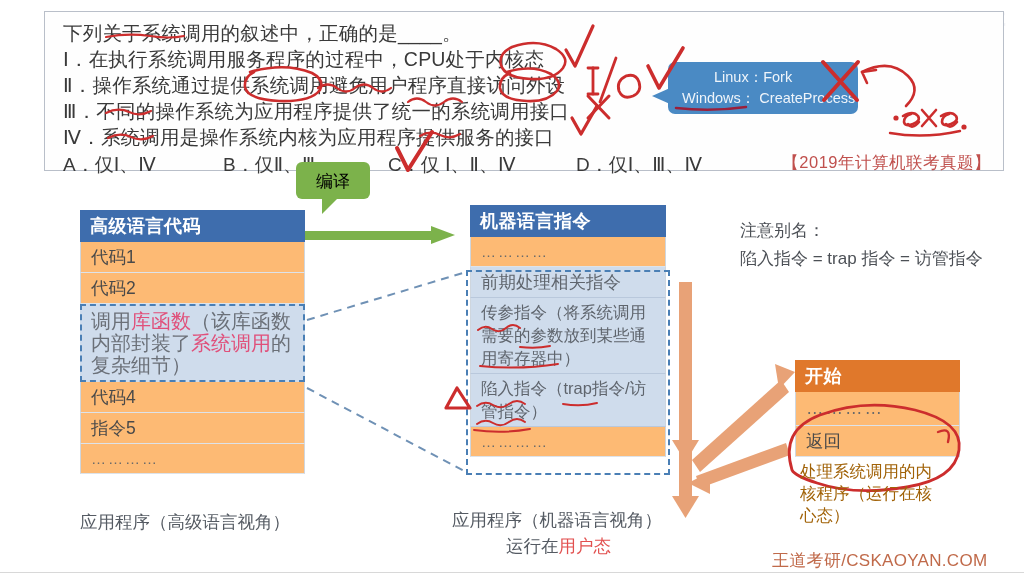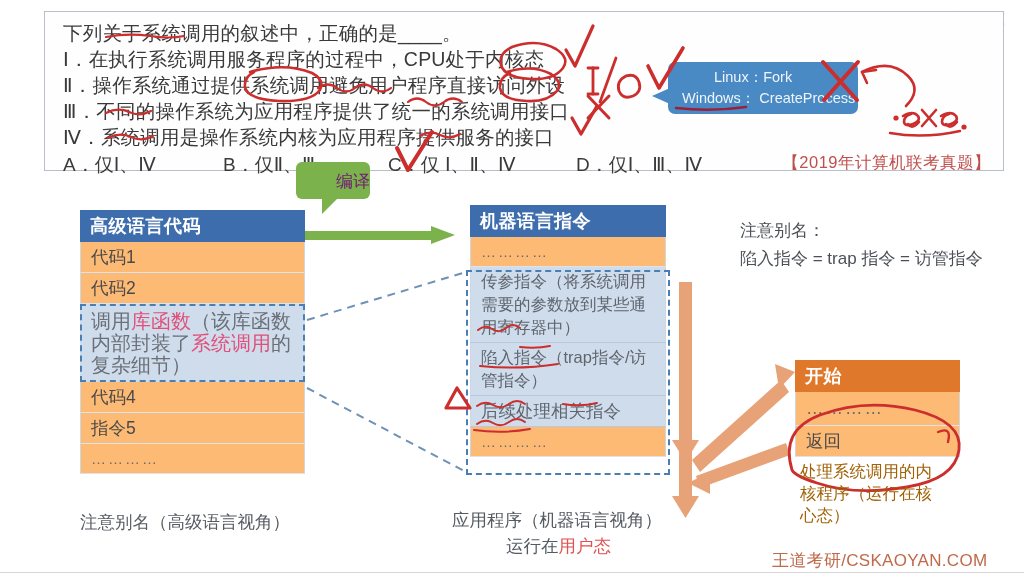--- a/index.html
+++ b/index.html
@@ -55,22 +55,22 @@
     border-top:8px solid transparent;border-bottom:8px solid transparent;
     border-right:18px solid #4a8ac4;
   }
 
   
   #callout-compile{
     left:296px;top:162px;width:74px;height:37px;
     background:#7cb24b;border-radius:6px;
   }
   #callout-compile .lbl{
-    position:absolute;left:0;top:8px;width:74px;text-align:right;
-    color:#701a75;font-size:17px;
+    position:absolute;left:0;top:8px;width:74px;text-align:center;
+    color:#000000;font-size:17px;
   }
   #compile-tail{
     left:322px;top:198px;width:0;height:0;
     border-left:0 solid transparent;border-right:16px solid transparent;
     border-top:16px solid #7cb24b;
   }
   
   #green-arrow{left:305px;top:226px;width:152px;height:18px;}
   #green-arrow .shaft{position:absolute;left:0;top:5px;width:128px;height:9px;background:#7cb24b;}
   #green-arrow .head{
@@ -192,28 +192,28 @@
     <div class="hdr nosel">高级语言代码</div>
     <div class="row nosel">代码1</div>
     <div class="row nosel">代码2</div>
     <div id="row-libcall" class="nosel">
       <span>调用</span><span class="pk">库函数</span><span>（该库函数内部封装了</span><span class="pk">系统调用</span><span>的复杂细节）</span>
     </div>
     <div class="row nosel">代码4</div>
     <div class="row nosel">指令5</div>
     <div class="row dots nosel">…………</div>
   </div>
-  <div class="abs lbl-under nosel" id="label-app-hll">注意别名（高级语言视角）</div>
+  <div class="abs lbl-under nosel" id="label-app-hll">应用程序（高级语言视角）</div>
 
   <div class="abs ptable" id="table-mll">
     <div class="hdr nosel">机器语言指令</div>
     <div class="row dots nosel">…………</div>
+    <div class="row hlrow nosel">前期处理相关指令</div>
     <div class="row hlrow multi nosel">传参指令（将系统调用需要的参数放到某些通用寄存器中）</div>
     <div class="row hlrow multi nosel">陷入指令（trap指令/访管指令）</div>
-    <div class="row hlrow nosel">后续处理相关指令</div>
     <div class="row dots nosel">…………</div>
   </div>
   <div class="abs" id="mll-dashwrap"></div>
   <div class="abs lbl-under nosel" id="label-app-mll">应用程序（机器语言视角）</div>
   <div class="abs lbl-under nosel" id="label-run-user"><span>运行在</span><span class="red">用户态</span></div>
 
   <div class="abs ptable" id="table-kernel">
     <div class="hdr nosel">开始</div>
     <div class="row dots nosel">…………</div>
     <div class="row nosel">返回</div>

